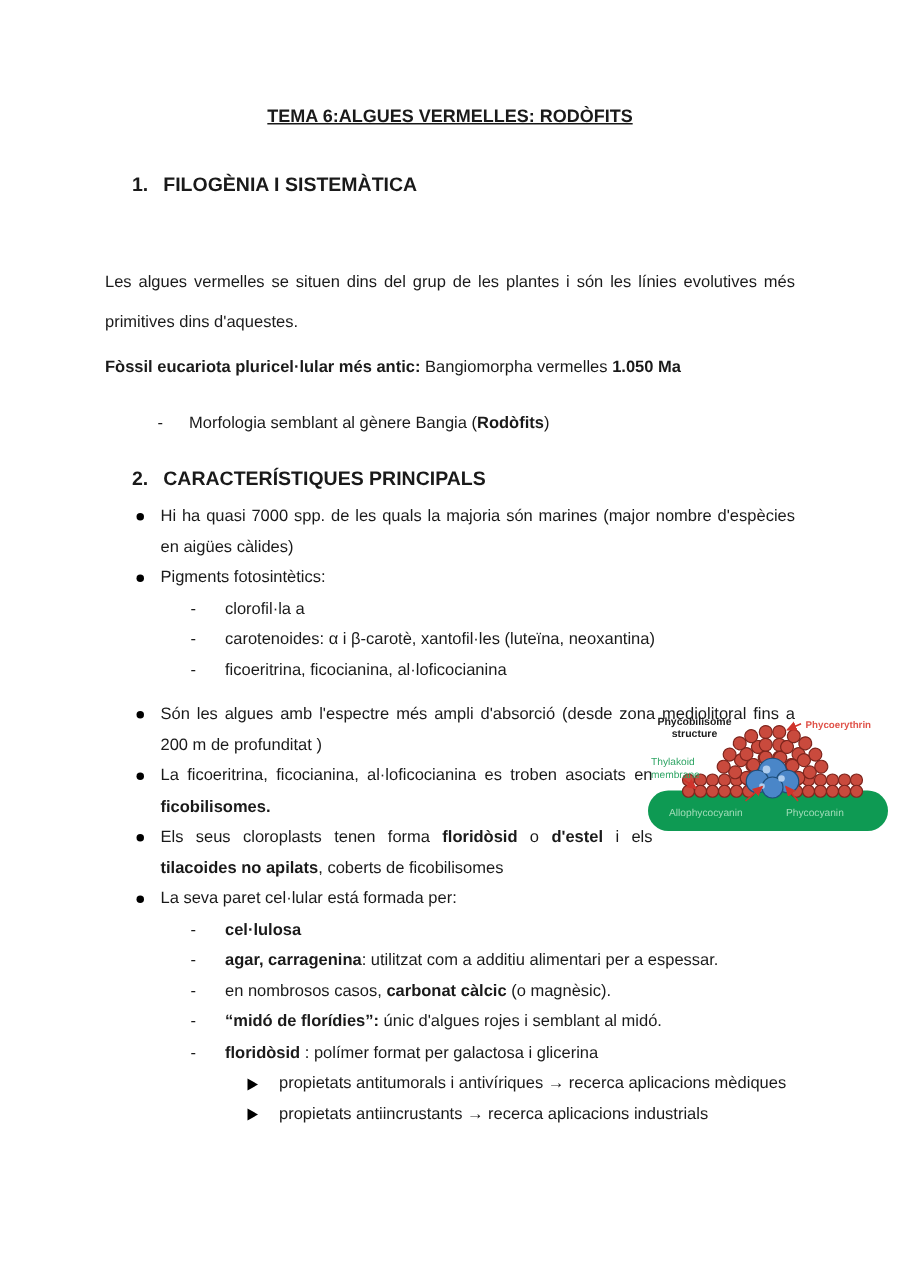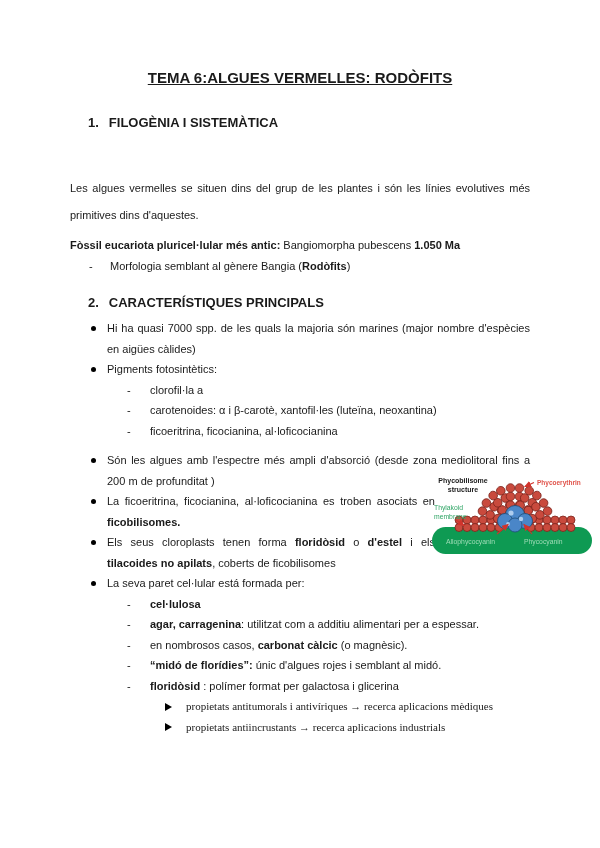--- a/index.html
+++ b/index.html
@@ -10,52 +10,52 @@
     padding:68px 70px 0 70px;
     background:#ffffff;
     font-family:"Liberation Sans", sans-serif;
     font-size:11px;
     line-height:21px;
     color:#1a1a1a;
     overflow:hidden;
   }
   .title {
     margin:0;
-    font-size:15px; font-weight:bold;
+    font-size:12px; font-weight:bold;
     line-height:19px;
     text-align:center;
     text-decoration:underline;
   }
   .sec {
     margin-top:27px;
     padding-left:18px;
     font-size:13px; font-weight:bold;
     line-height:18px;
     display:flex;
   }
   .sec .num { margin-right:10px; }
   .sec2 { margin-top:17px; }
   .intro {
     margin:43px 0 0 0;
     line-height:27px;
     text-align:justify;
   }
   .fossil { margin:6px 0 0 0; line-height:21px; }
-  .fossil-dash { position:relative; margin:0; padding-left:40px; line-height:21px; }
+  .fossil-dash { position:relative; margin:16px; padding-left:40px; line-height:21px; }
   .fossil-dash::before { content:"-"; position:absolute; left:19px; }
   .list { list-style:none; margin:6px 0 0 0; padding:0; }
   .list li { position:relative; line-height:20.5px; text-align:justify; }
   li.bullet { padding-left:37px; }
   li.bullet::before {
     content:""; position:absolute; left:21px; top:8px;
     width:5px; height:5px; border-radius:50%; background:#000;
   }
   li.dash { padding-left:80px; }
   li.dash::before { content:"-"; position:absolute; left:57px; }
-  li.arrow { padding-left:116px;font-family:Liberation Serif, serif; }
+  li.arrow { padding-left:116px; }
   li.arrow::before {
     content:""; position:absolute; left:95px; top:6.5px;
     width:0; height:0;
     border-left:7px solid #000;
     border-top:4px solid transparent;
     border-bottom:4px solid transparent;
   }
   li.gap { margin-top:9px; }
   li.gap-lg { margin-top:11px; }
   li.narrow { margin-right:95px; }
@@ -70,21 +70,21 @@
 
   <h1 class="title">TEMA 6:ALGUES VERMELLES: RODÒFITS</h1>
 
   <div class="sec">
     <span class="num">1.</span>
     <span>FILOGÈNIA I SISTEMÀTICA</span>
   </div>
 
   <p class="intro">Les algues vermelles se situen dins del grup de les plantes i són les línies evolutives més primitives dins d'aquestes.</p>
 
-  <p class="fossil"><span class="b">Fòssil eucariota pluricel·lular més antic: </span><span>Bangiomorpha pubescens </span><span class="b">1.050 Ma</span></p>
+  <p class="fossil"><span class="b">Fòssil eucariota pluricel·lular més antic: </span><span>Bangiomorpha vermelles </span><span class="b">1.050 Ma</span></p>
   <p class="fossil-dash"><span>Morfologia semblant al gènere Bangia (</span><span class="b">Rodòfits</span><span>)</span></p>
 
   <div class="sec sec2">
     <span class="num">2.</span>
     <span>CARACTERÍSTIQUES PRINCIPALS</span>
   </div>
 
   <ul class="list">
     <li class="bullet"><span>Hi ha quasi 7000 spp. de les quals la majoria són marines (major nombre d'espècies en aigües càlides)</span></li>
     <li class="bullet"><span>Pigments fotosintètics:</span></li>

